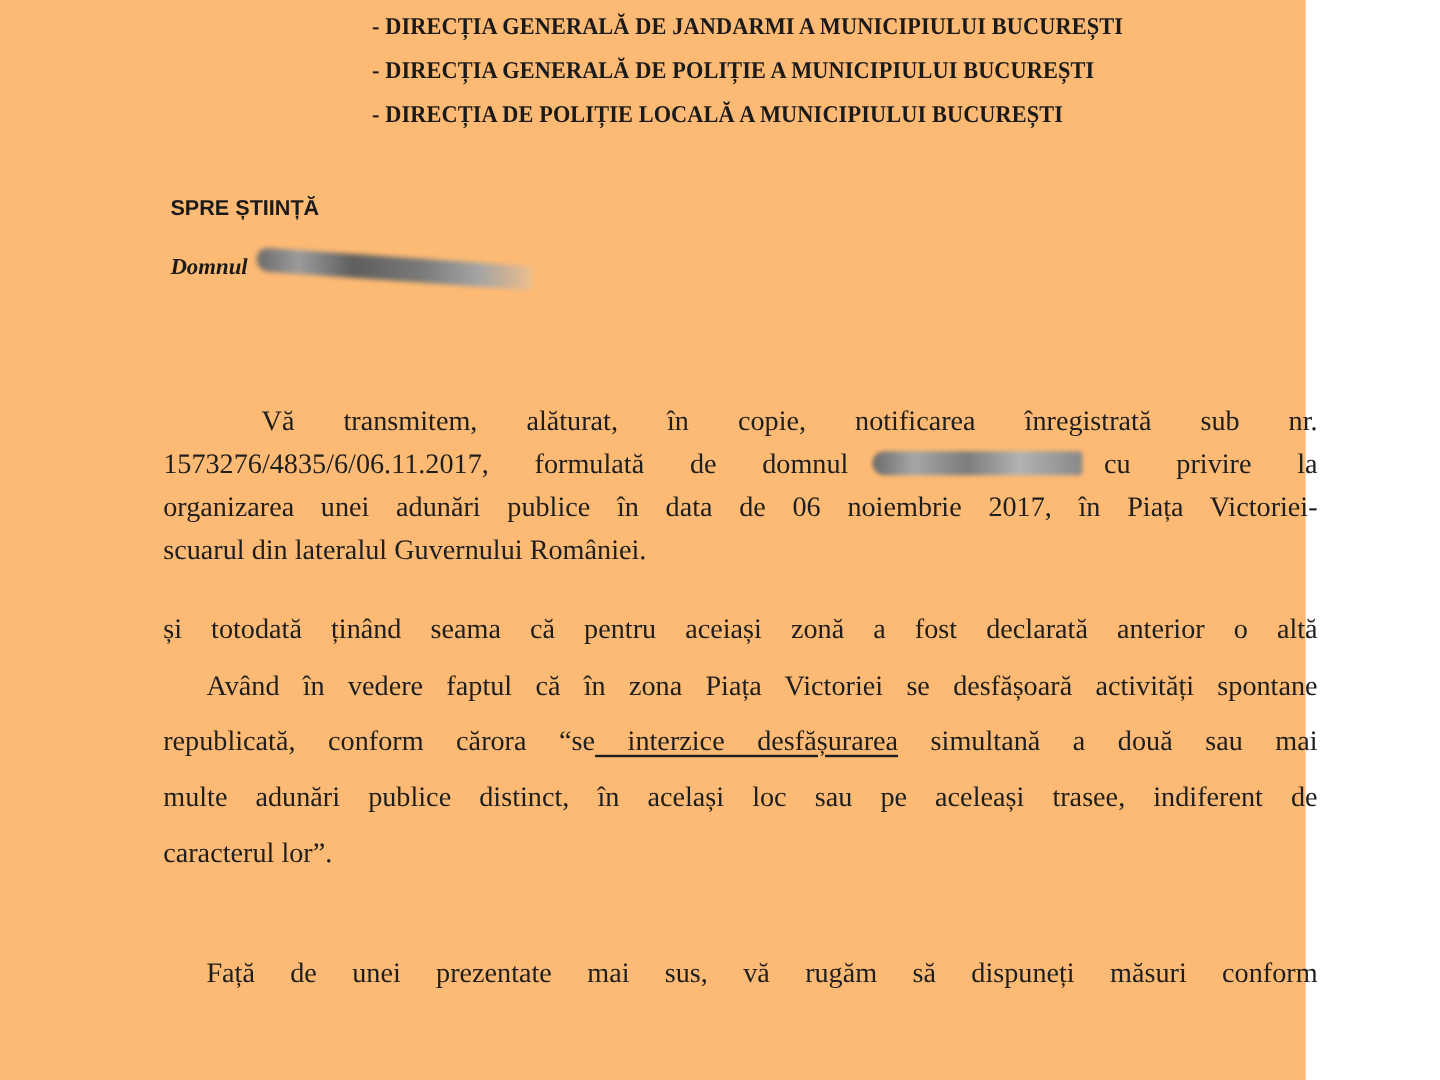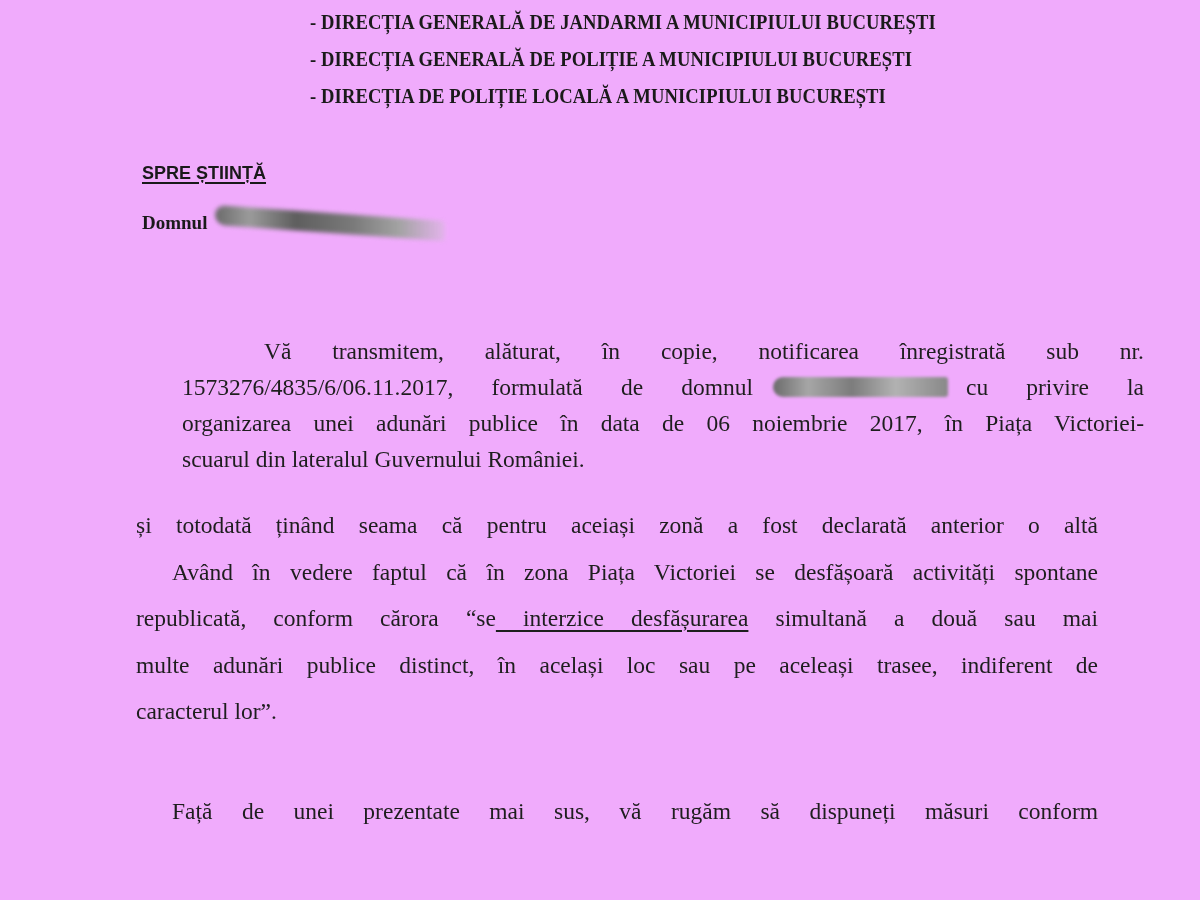--- a/index.html
+++ b/index.html
@@ -11,22 +11,22 @@
       width: 1200px;
       height: 900px;
       position: relative;
       overflow: hidden;
       font-family: "Liberation Serif", "DejaVu Serif", serif;
       color: #1e1e1e;
     }
     .page {
       position: absolute;
       left: 0; top: 0;
-      width: 1200px; height: 900px;
-      background: #f0abfc;
+      width: 1088px; height: 900px;
+      background: #fdba74;
     }
     
     .recipients {
       position: absolute;
       left: 310px;
       top: 4px;
       width: 760px;
     }
     .recipient {
       font-family: "Liberation Serif", "DejaVu Serif", serif;
@@ -40,31 +40,31 @@
       color: #1a1a1a;
     }
     
     .spre {
       position: absolute;
       left: 142px;
       top: 163px;
       font-family: "Liberation Sans", "DejaVu Sans", sans-serif;
       font-weight: bold;
       font-size: 18px;
-      text-decoration: underline;
       text-underline-offset: 3px;
       text-decoration-thickness: 2px;
       color: #1a1a1a;
     }
     .domnul-row {
       position: absolute;
       left: 142px;
       top: 212px;
       display: flex;
-      align-items: center;
+      align-items: flex-end;
+      font-style: italic;
     }
     .domnul {
       font-family: "Liberation Serif", "DejaVu Serif", serif;
       font-weight: bold;
       font-size: 19px;
       color: #1a1a1a;
     }
     .redact-1 {
       margin-left: 8px;
       width: 230px;
@@ -83,21 +83,20 @@
       font-size: 23.5px;
       text-align: justify;
       text-align-last: auto;
       color: #1e1e1e;
       margin: 0;
     }
     .p1 {
       top: 333px;
       line-height: 36px;
       text-indent: 82px;
-      margin-left: 46px;
     }
     .p2 {
       top: 502px;
       line-height: 46.5px;
       text-indent: 36px;
     }
     .p3 {
       top: 788px;
       line-height: 46px;
       text-indent: 36px;

